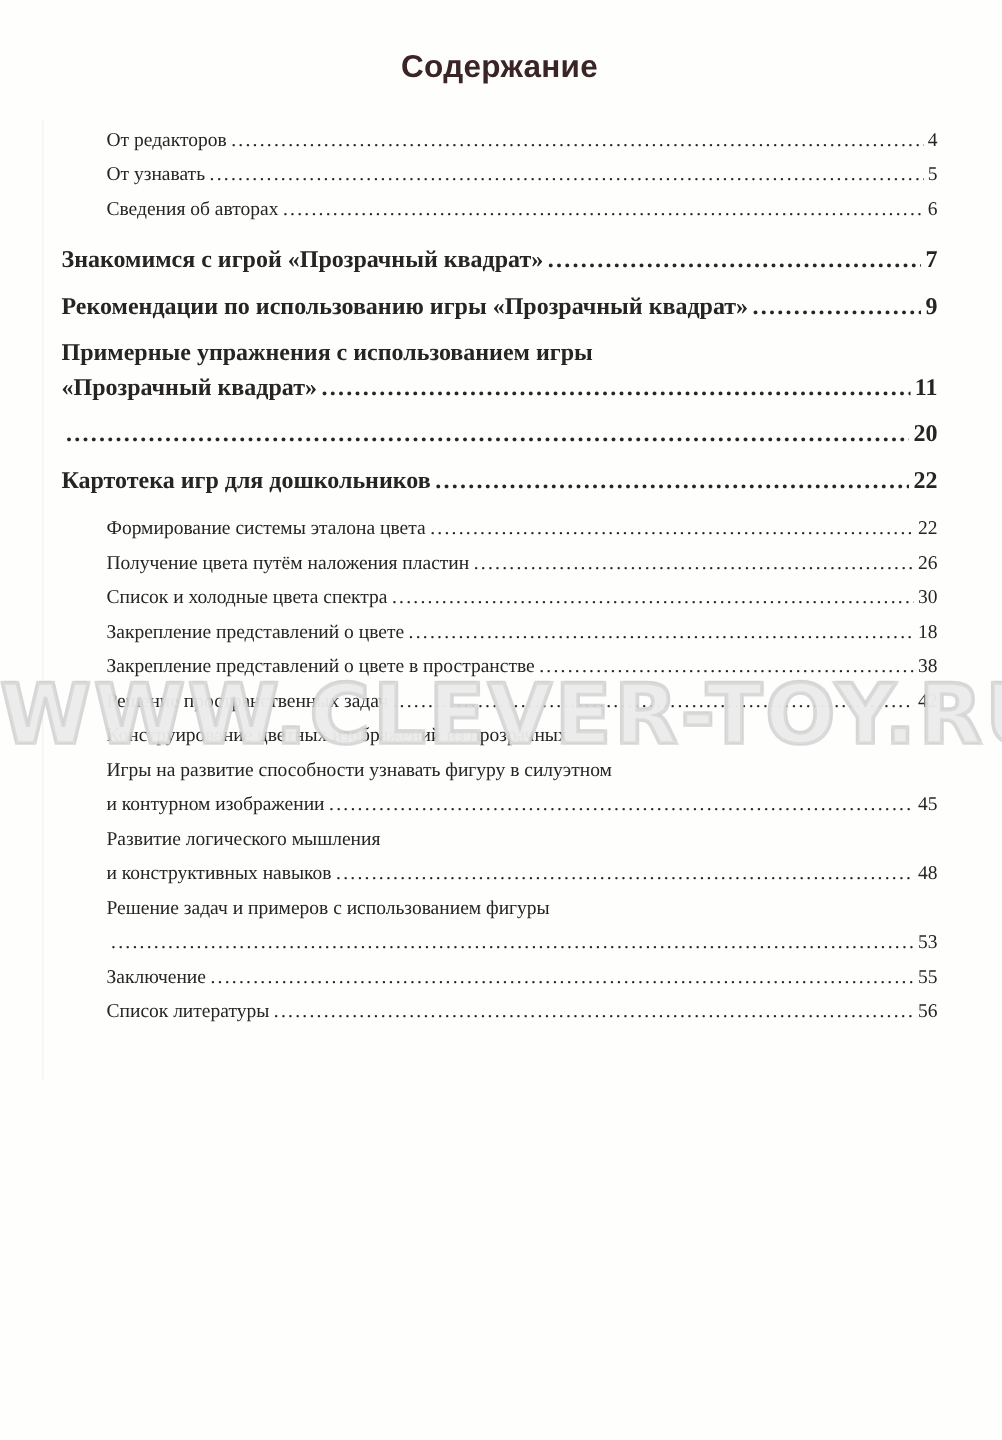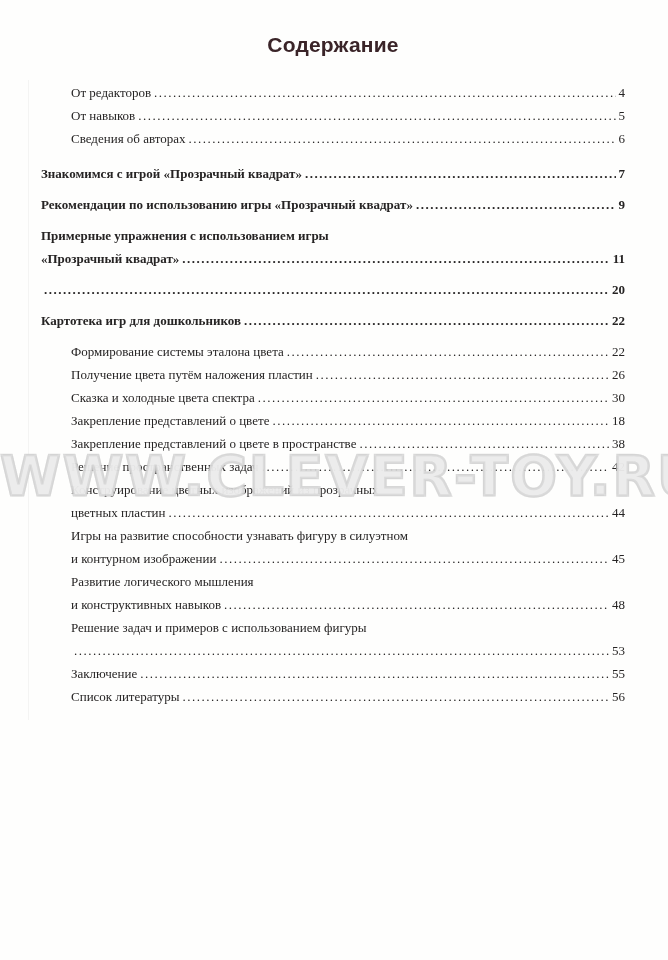--- a/index.html
+++ b/index.html
@@ -46,21 +46,21 @@
   .entry {
     line-height: 23px;
   }
   .entry.sub {
     padding-left: 30px;
     font-size: 13px;
     font-weight: normal;
   }
   .entry.main {
     padding-left: 0;
-    font-size: 13px;
+    font-size: 16px;
     font-weight: bold;
     margin: 8px 0;
   }
   .entry .wrap-line {
     white-space: nowrap;
   }
   .entry .last-line {
     display: flex;
     align-items: baseline;
   }
@@ -118,21 +118,21 @@
     <div class="toc-list">
         <div class="entry sub">
           <div class="last-line">
             <span class="t">От редакторов</span>
             <span class="dots"></span>
             <span class="pg">4</span>
           </div>
         </div>
         <div class="entry sub">
           <div class="last-line">
-            <span class="t">От навыков</span>
+            <span class="t">От узнавать</span>
             <span class="dots"></span>
             <span class="pg">5</span>
           </div>
         </div>
         <div class="entry sub gap-after">
           <div class="last-line">
             <span class="t">Сведения об авторах</span>
             <span class="dots"></span>
             <span class="pg">6</span>
           </div>
@@ -181,21 +181,21 @@
         </div>
         <div class="entry sub">
           <div class="last-line">
             <span class="t">Получение цвета путём наложения пластин</span>
             <span class="dots"></span>
             <span class="pg">26</span>
           </div>
         </div>
         <div class="entry sub">
           <div class="last-line">
-            <span class="t">Сказка и холодные цвета спектра</span>
+            <span class="t">Список и холодные цвета спектра</span>
             <span class="dots"></span>
             <span class="pg">30</span>
           </div>
         </div>
         <div class="entry sub">
           <div class="last-line">
             <span class="t">Закрепление представлений о цвете</span>
             <span class="dots"></span>
             <span class="pg">18</span>
           </div>
@@ -209,25 +209,20 @@
         </div>
         <div class="entry sub">
           <div class="last-line">
             <span class="t">Решение пространственных задач</span>
             <span class="dots"></span>
             <span class="pg">42</span>
           </div>
         </div>
         <div class="entry sub">
           <div class="wrap-line">Конструирование цветных изображений из прозрачных</div>
-          <div class="last-line">
-            <span class="t">цветных пластин</span>
-            <span class="dots"></span>
-            <span class="pg">44</span>
-          </div>
         </div>
         <div class="entry sub">
           <div class="wrap-line">Игры на развитие способности узнавать фигуру в силуэтном</div>
           <div class="last-line">
             <span class="t">и контурном изображении</span>
             <span class="dots"></span>
             <span class="pg">45</span>
           </div>
         </div>
         <div class="entry sub">

